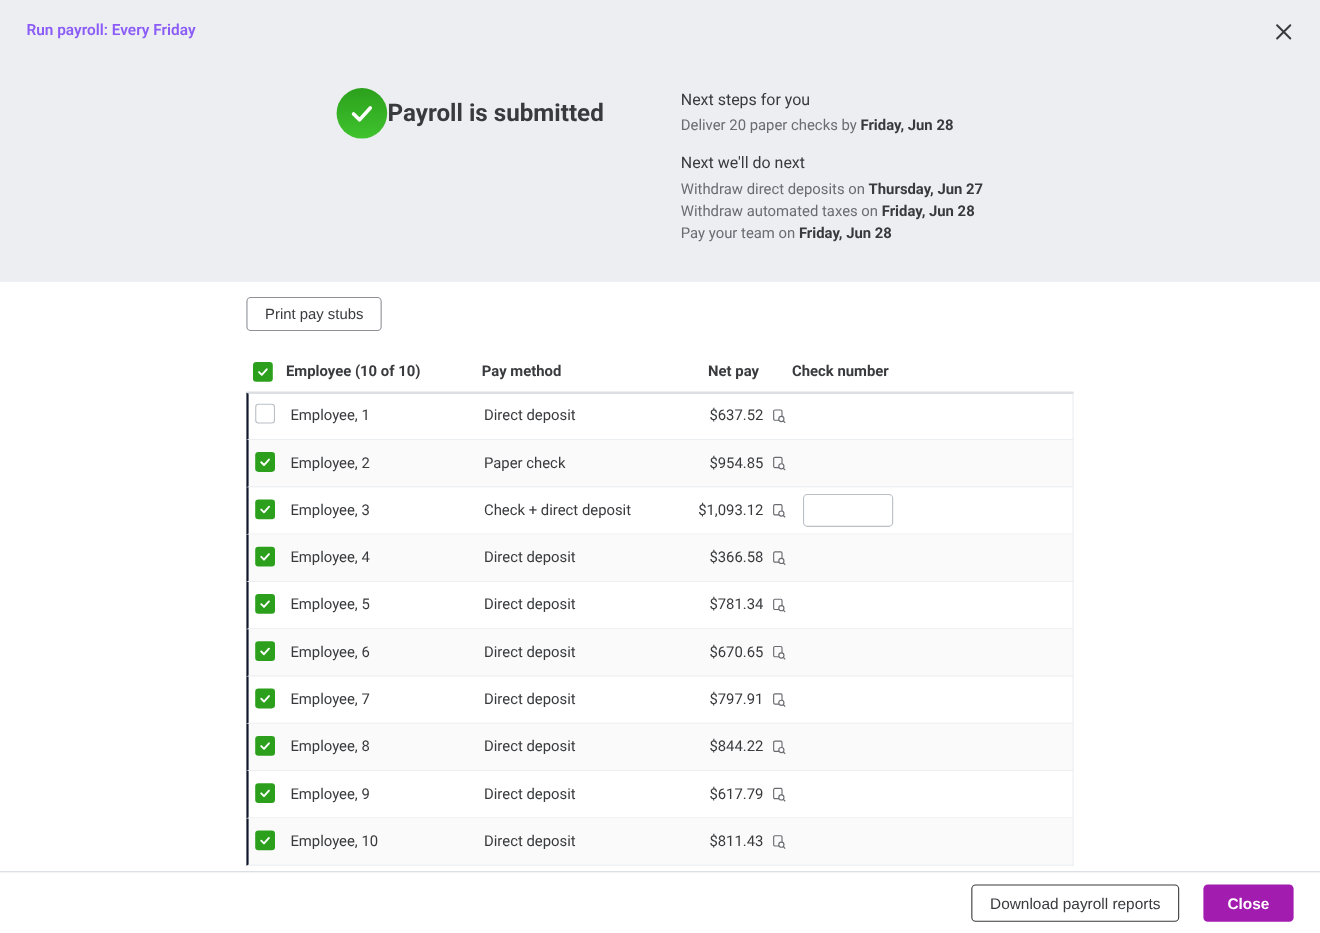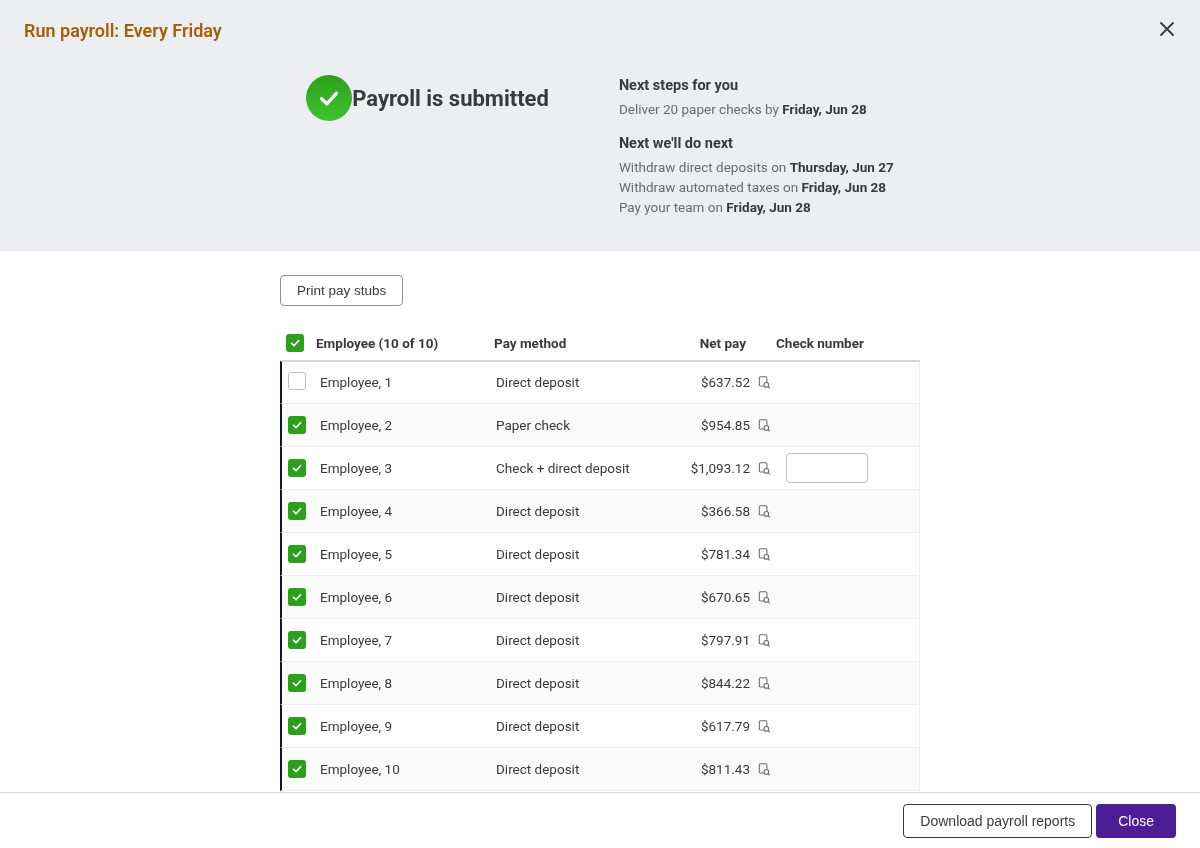--- a/index.html
+++ b/index.html
@@ -12,24 +12,24 @@
     overflow: hidden;
     position: relative;
   }
   .header-bar {
     background: #eceef1;
     padding: 20px 24px 24px 24px;
     position: relative;
     border-bottom: 1px solid #eceef1;
   }
   .page-title {
-    font-size: 18px;
+    font-size: 14px;
     font-weight: 600;
-    color: #a16207;
-    margin-bottom: 24px;
+    color: #8b5cf6;
+    margin-bottom: 34px;
   }
   .close-x {
     position: absolute;
     top: 18px;
     right: 22px;
     width: 22px;
     height: 22px;
     cursor: pointer;
     display: flex;
     align-items: center;
@@ -60,30 +60,30 @@
     font-weight: 700;
     color: #393a3d;
   }
   .banner-right {
     font-size: 13.5px;
     color: #6b6c72;
     line-height: 1.5;
   }
   .banner-right h4 {
     font-size: 14.5px;
-    font-weight: 700;
+    font-weight: 400;
     color: #393a3d;
     margin-bottom: 2px;
   }
   .banner-right .block2 { margin-top: 14px; }
   .banner-right b { color: #393a3d; font-weight: 700; }
 
   .content {
-    width: 640px;
-    margin: 24px auto 0 auto;
+    width: 752px;
+    margin: 14px auto 0 auto;
   }
   .print-btn {
     border: 1px solid #8d9096;
     background: #fff;
     border-radius: 4px;
     padding: 7px 16px;
     font-size: 13.5px;
     color: #393a3d;
     cursor: pointer;
     font-weight: 500;
@@ -171,41 +171,41 @@
     position: absolute;
     bottom: 0;
     left: 0;
     right: 0;
     height: 56px;
     border-top: 1px solid #d4d7dc;
     background: #fff;
     display: flex;
     justify-content: flex-end;
     align-items: center;
-    gap: 4px;
+    gap: 22px;
     padding: 0 24px;
   }
   .btn-outline {
     border: 1.5px solid #393a3d;
     background: #fff;
     color: #393a3d;
     border-radius: 4px;
     padding: 8px 16px;
     font-size: 14px;
     font-weight: 500;
     cursor: pointer;
   }
   .btn-primary {
-    background: #4c1d95;
+    background: #a21caf;
     color: #fff;
     border: none;
     border-radius: 4px;
     padding: 9px 22px;
     font-size: 14px;
-    font-weight: 400;
+    font-weight: 700;
     cursor: pointer;
   }
 </style>
 </head>
 <body>
 
 <div class="header-bar">
   <div class="page-title">Run payroll: Every Friday</div>
   <div class="close-x">
     <svg width="16" height="16" viewBox="0 0 16 16">

